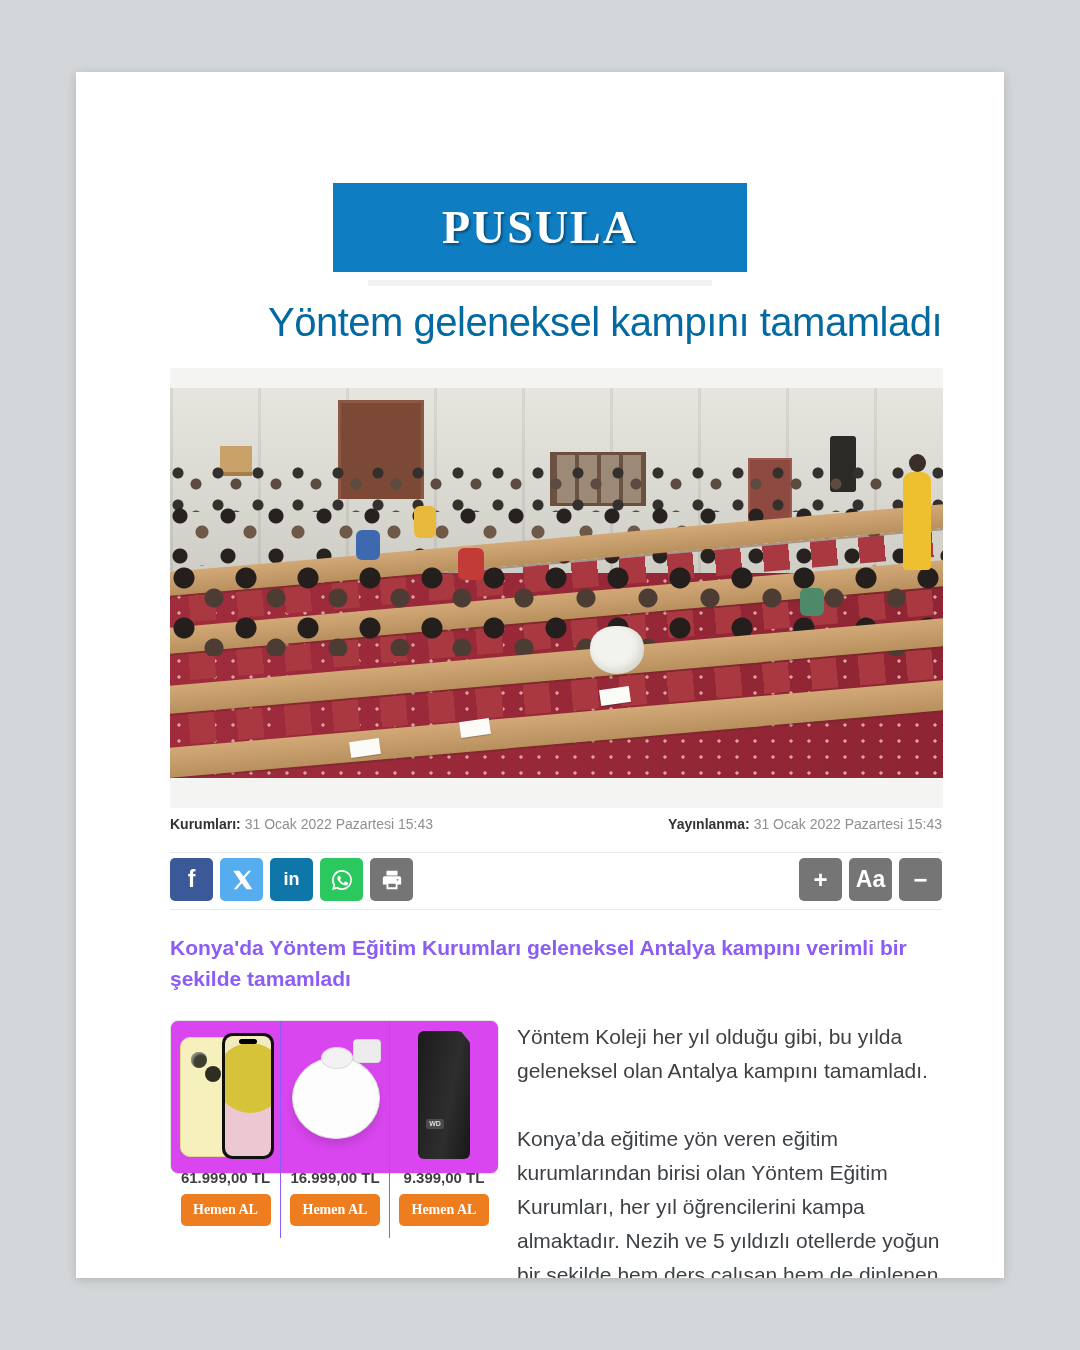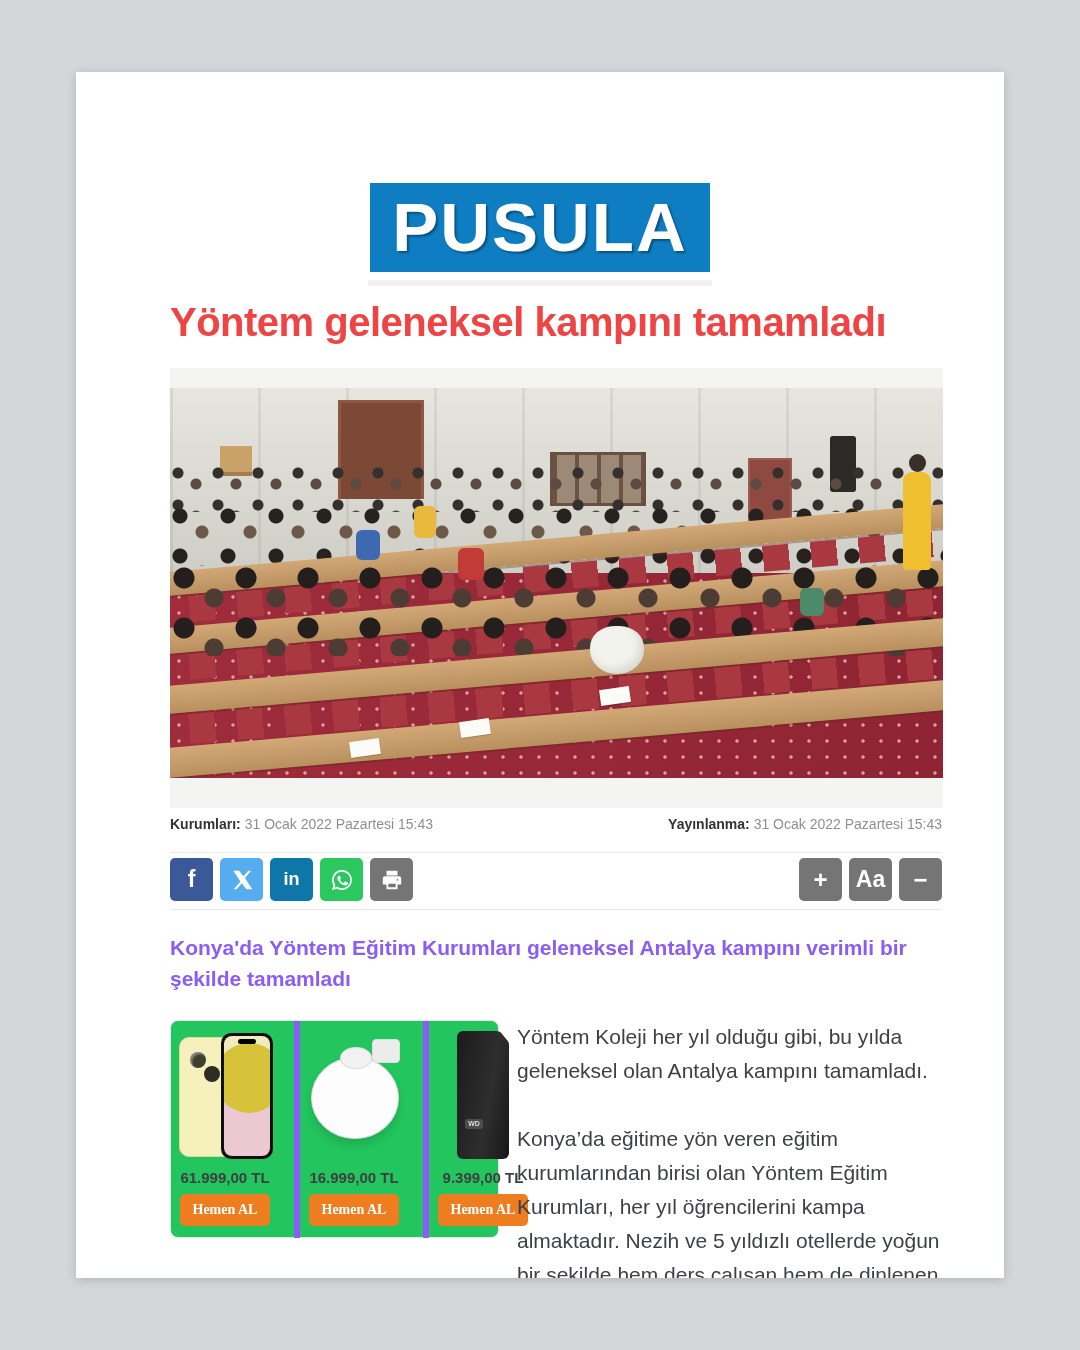--- a/index.html
+++ b/index.html
@@ -14,35 +14,35 @@
     width:928px;height:1206px;
     margin:72px auto 0 auto;
     background:#ffffff;
     box-shadow:0 2px 10px rgba(0,0,0,.16);
     overflow:hidden;
   }
   
   .logo-band{padding-top:111px;text-align:center;}
   .logo{
     display:inline-block;
-    width:340px;height:89px;line-height:89px;
+    width:414px;height:89px;line-height:89px;
     background:#0e7dc2;
     color:#ffffff;
-    font-family:Liberation Sans, sans-serif;
+    font-family:Liberation Serif, serif;
     font-weight:700;
-    font-size:69px;letter-spacing:2px;
+    font-size:46px;letter-spacing:2px;
     text-shadow:2px 2px 2px rgba(0,0,0,.35);
   }
   .logo-shadow{width:344px;height:6px;margin:8px auto 0 auto;background:#f2f1ef;}
   
   .inner{padding:0 62px 0 94px;}
   h1.title{
     margin:12px 0 0 0;
     font-size:40px;line-height:48px;
-    font-weight:700;color:#ef4444;letter-spacing:-0.5px;
+    font-weight:400;color:#0369a1;letter-spacing:-0.5px;text-align:right;
   }
   
   .figure{
     position:relative;margin-top:22px;
     width:773px;height:440px;
     background:#f4f4f2;overflow:hidden;
   }
   .scene{position:absolute;left:0;top:20px;width:773px;height:390px;overflow:hidden;background:#d8d7d0;}
   .ph-wall{position:absolute;left:0;top:0;width:100%;height:185px;
     background:
@@ -114,26 +114,26 @@
   .li{background:#0e76a8;font-size:18px;}
   .wa{background:#2bc860;}
   .pr{background:#757575;}
   .gr{background:#757575;font-size:24px;}
   .gr.aa{font-size:23px;letter-spacing:0;justify-content:center;}
   
   h2.subtitle{margin:22px 0 0 0;font-size:21px;line-height:31px;font-weight:700;color:#8b5cf6;}
   
   .content-row{display:flex;margin-top:26px;}
   .ad-widget{
-    flex:0 0 329px;width:329px;height:218px;
+    flex:0 0 329px;width:329px;height:154px;
     border:1px solid #e6e6e6;border-radius:8px;
     display:grid;grid-template-columns:1fr 1fr 1fr;
-    background:#22c55e;box-sizing:border-box;gap:15px;
-  }
-  .ad-cell{padding:10px 6px 12px 6px;text-align:center;border-left:6px solid #8b5cf6;cursor:pointer;
+    background:#d946ef;box-sizing:border-box;
+  }
+  .ad-cell{padding:10px 6px 12px 6px;text-align:center;border-left:1px solid #8b5cf6;cursor:pointer;
     display:flex;flex-direction:column;align-items:center;}
   .ad-cell:first-child{border-left:none;}
   .ad-img{position:relative;width:96px;height:132px;}
   .price{margin-top:6px;font-size:15px;font-weight:700;color:#3f3f3f;}
   .buy-btn{
     margin-top:8px;background:#ed7d1f;color:#fff;border:none;border-radius:5px;
     font-size:14px;font-weight:700;padding:8px 10px;width:90px;cursor:pointer;
     font-family:Liberation Serif, serif;
   }
   

